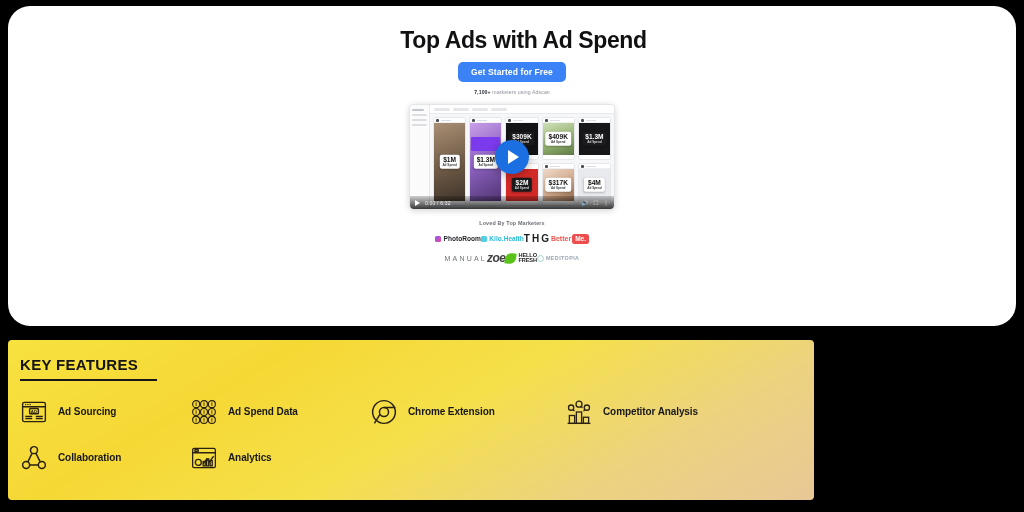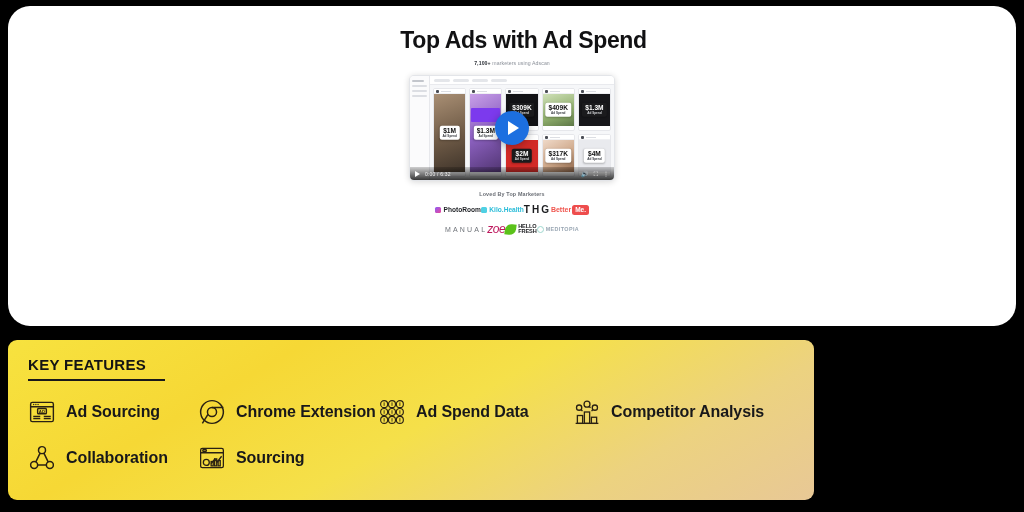--- a/index.html
+++ b/index.html
@@ -119,43 +119,43 @@
   .lg-photoroom .mk { width: 6px; height: 6px; border-radius: 1.5px;
         background: linear-gradient(135deg,#8b5cf6,#ec4899); }
   .lg-kilo { color: #29bcd8; }
   .lg-kilo .mk { width: 6px; height: 6px; border-radius: 1.5px; background: #4fd0e3; }
   .lg-thg { color: #1b1c1f; font-size: 10px; font-weight: 700; letter-spacing: 2px; }
   .lg-betterme { display: flex; align-items: center; }
   .lg-betterme .t { color: #f0564f; font-weight: 700; font-size: 7px; }
   .lg-betterme .p { background: #ee4d4d; color: #fff; font-weight: 700; font-size: 6.5px;
         padding: 1.5px 3px; border-radius: 2.5px; margin-left: 1px; }
   .lg-manual { color: #6f7379; letter-spacing: 2.2px; font-size: 7px; font-weight: 500; }
-  .lg-zoe { color: #be185d; font-size: 12px; font-weight: 400; font-style: italic; letter-spacing: -.5px; }
+  .lg-zoe { color: #404040; font-size: 12px; font-weight: 700; font-style: italic; letter-spacing: -.5px; }
   .lg-hellofresh { display: flex; align-items: center; gap: 2px; }
   .lg-hellofresh .leaf { width: 11px; height: 11px; background: #5bc21a;
         border-radius: 60% 0 60% 0; transform: rotate(8deg); }
   .lg-hellofresh .txt { font-size: 5.6px; font-weight: 800; color: #1b1c1f; line-height: .95; letter-spacing: -.1px; }
   .lg-meditopia { display: flex; align-items: center; gap: 2px; color: #9aa7b4; font-size: 5.4px;
         font-weight: 600; letter-spacing: .4px; }
   .lg-meditopia .mk { width: 7px; height: 7px; border-radius: 50%; border: 1.2px solid #9fd8cf; }
 
   
   .features {
     position: absolute; left: 8px; top: 340px;
-    width: 806px; height: 160px; border-radius: 9px;
+    width: 806px; height: 160px; border-radius: 4px;
     background: linear-gradient(150deg, #f7e23f 0%, #f6d835 28%, #f5e04a 52%, #ecd280 78%, #e8c896 100%);
-    padding: 16px 20px 12px 20px; overflow: hidden;
+    padding: 16px 20px 12px 12px; overflow: hidden;
   }
   .feat-title { font-size: 15px; font-weight: 800; color: #141414; letter-spacing: .3px; }
   .feat-rule { width: 137px; height: 1.6px; background: #18181a; margin-top: 6px; }
   .feat-grid { margin-top: 17px; display: grid; grid-template-columns: 170px 180px 195px auto; row-gap: 18px; }
   .feat { display: flex; align-items: center; gap: 10px; }
   .feat-ico { width: 28px; height: 28px; flex: none; color: #2a2113; }
   .feat-ico svg { width: 100%; height: 100%; display: block; }
-  .feat-label { font-size: 16px; font-weight: 700; color: #18181a; letter-spacing: -.1px; }
+  .feat-label { font-size: 10px; font-weight: 700; color: #18181a; letter-spacing: -.1px; }
 
   
   .brand-card {
     position: absolute; left: 836px; top: 340px;
     width: 180px; height: 160px; border-radius: 16px;
     background: #fff; display: flex; align-items: center; justify-content: center; gap: 7px;
   }
   .brand-mark { width: 26px; height: 26px; flex: none; }
   .brand-name {
     font-size: 19px; font-weight: 800; color: #131316;
@@ -167,20 +167,21 @@
 <body>
 
 <div class="page">
 
   <div class="hero-card">
     <div class="hero-inner">
 
       <div class="hero-title">Top Ads with Ad Spend</div>
 
 
+      <button class="cta-btn">Get Started for Free</button>
 
       <div class="social-proof">
         <b>7,100+</b><span> marketers using Adscan</span>
       </div>
 
       <div class="video-wrap">
         <div class="vid-app">
           <div class="vid-side">
             <i></i>
               <i></i>
@@ -369,51 +370,51 @@
             <rect x="11" y="12" width="10" height="6" rx="1"></rect>
             <text x="16" y="17" font-size="5" font-weight="bold" text-anchor="middle" fill="currentColor" stroke="none" font-family="Liberation Sans, sans-serif">AD</text>
             <path d="M6 21h8M6 23.5h8M18 21h8M18 23.5h8"></path>
           </svg>
         </span>
         <span class="feat-label">Ad Sourcing</span>
       </div>
 
       <div class="feat">
         <span class="feat-ico">
-          <svg viewBox="0 0 32 32" fill="none" stroke="currentColor" stroke-width="1.7">
-            <circle cx="16" cy="16" r="13"></circle>
-            <circle cx="16" cy="16" r="5.2"></circle>
-            <path d="M16 10.8H29"></path>
-            <path d="M11.4 18.6L5 29"></path>
-            <path d="M20.6 18.6L27 29" stroke="none"></path>
-          </svg>
-        </span>
-        <span class="feat-label">Chrome Extension</span>
-      </div>
-
-      <div class="feat">
-        <span class="feat-ico">
           <svg viewBox="0 0 32 32" fill="none" stroke="currentColor" stroke-width="1.3">
             <circle cx="7" cy="7" r="4"></circle>
               <circle cx="16" cy="7" r="4"></circle>
               <circle cx="25" cy="7" r="4"></circle>
             <circle cx="7" cy="16" r="4"></circle>
               <circle cx="16" cy="16" r="4"></circle>
               <circle cx="25" cy="16" r="4"></circle>
             <circle cx="7" cy="25" r="4"></circle>
               <circle cx="16" cy="25" r="4"></circle>
               <circle cx="25" cy="25" r="4"></circle>
             <path d="M7 5v4M16 5v4M25 5v4M7 14v4M16 14v4M25 14v4M7 23v4M16 23v4M25 23v4" stroke-width="1"></path>
           </svg>
         </span>
         <span class="feat-label">Ad Spend Data</span>
       </div>
 
       <div class="feat">
         <span class="feat-ico">
+          <svg viewBox="0 0 32 32" fill="none" stroke="currentColor" stroke-width="1.7">
+            <circle cx="16" cy="16" r="13"></circle>
+            <circle cx="16" cy="16" r="5.2"></circle>
+            <path d="M16 10.8H29"></path>
+            <path d="M11.4 18.6L5 29"></path>
+            <path d="M20.6 18.6L27 29" stroke="none"></path>
+          </svg>
+        </span>
+        <span class="feat-label">Chrome Extension</span>
+      </div>
+
+      <div class="feat">
+        <span class="feat-ico">
           <svg viewBox="0 0 32 32" fill="none" stroke="currentColor" stroke-width="1.5">
             <path d="M3 29h26"></path>
             <rect x="5" y="20" width="6" height="9"></rect>
             <rect x="13" y="16" width="6" height="13"></rect>
             <rect x="21" y="22" width="6" height="7"></rect>
             <circle cx="7" cy="11" r="3"></circle>
               <path d="M9.2 13.2l1.6 1.8"></path>
             <circle cx="16" cy="7" r="3.4"></circle>
               <path d="M18.4 9.4l1.6 1.8"></path>
             <circle cx="25" cy="11" r="3"></circle>
@@ -441,20 +442,20 @@
             <rect x="3" y="5" width="26" height="22" rx="2"></rect>
             <path d="M3 10h26"></path>
             <rect x="5.5" y="6.5" width="4" height="2" rx=".5"></rect>
             <circle cx="9.5" cy="21" r="3.4"></circle>
             <path d="M15 22.5l4-5 3 3 5-6.5"></path>
             <rect x="15" y="20" width="2.4" height="5"></rect>
             <rect x="19" y="17" width="2.4" height="8"></rect>
             <rect x="23" y="19" width="2.4" height="6"></rect>
           </svg>
         </span>
-        <span class="feat-label">Sourcing</span>
+        <span class="feat-label">Analytics</span>
       </div>
 
     </div>
   </div>
 
 
 </div>
 
 </body></html>

